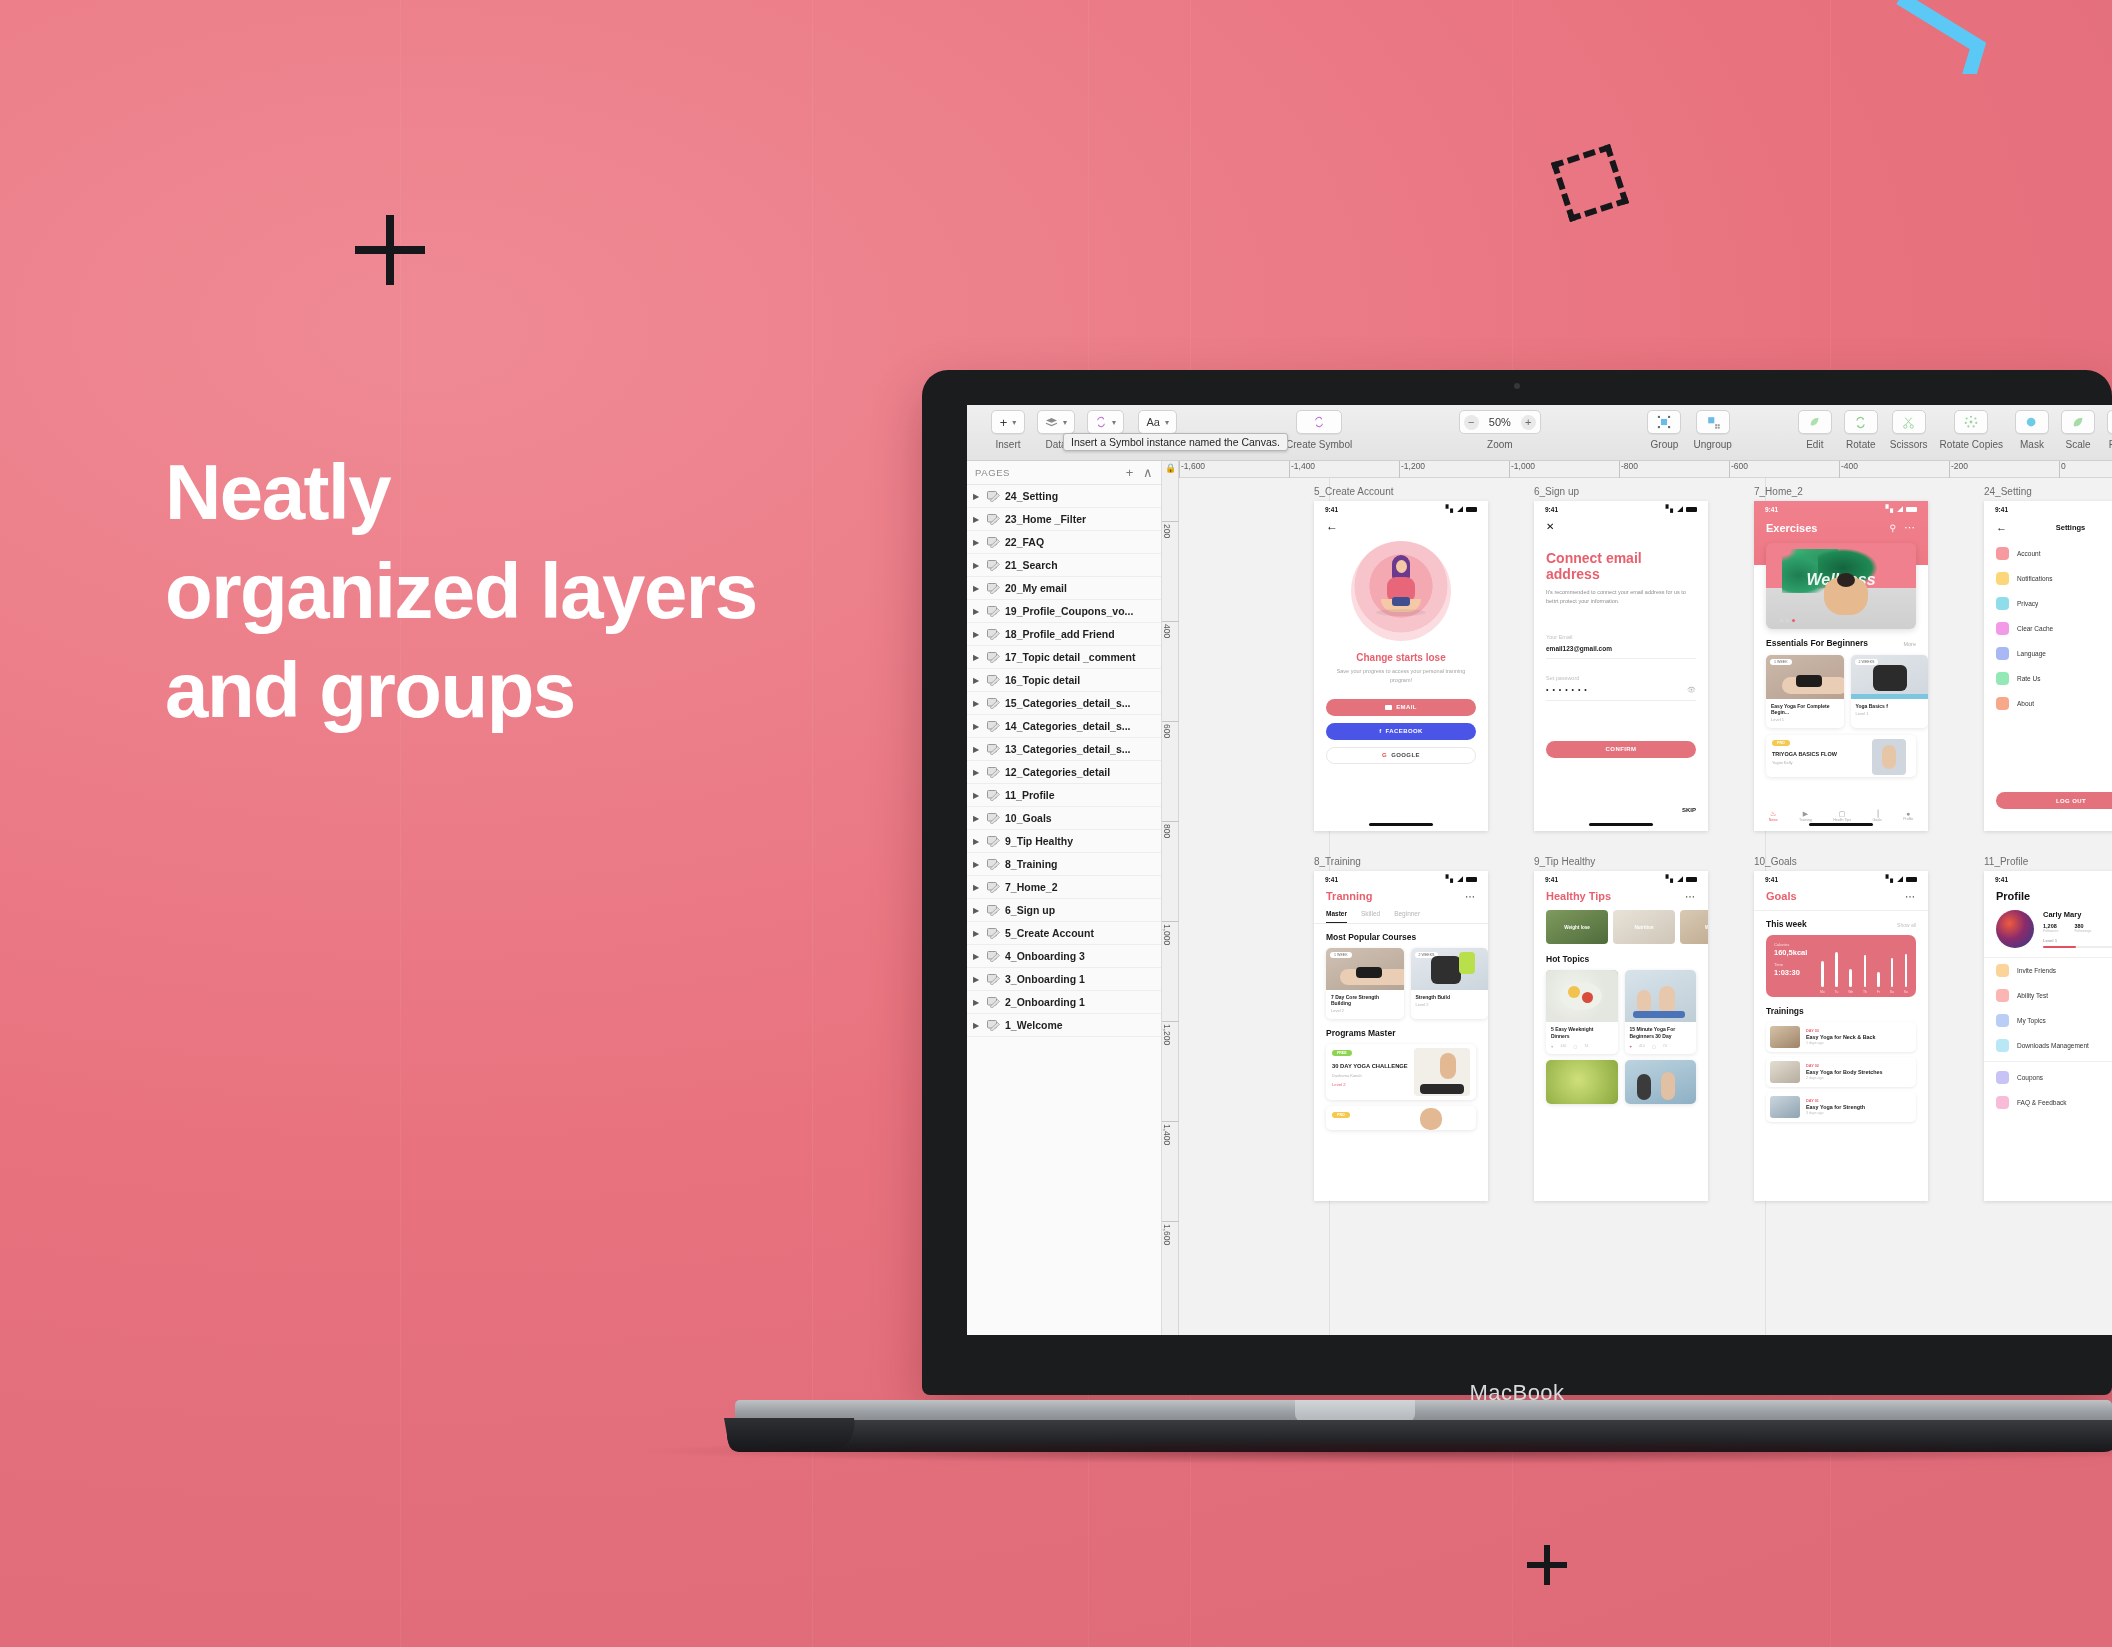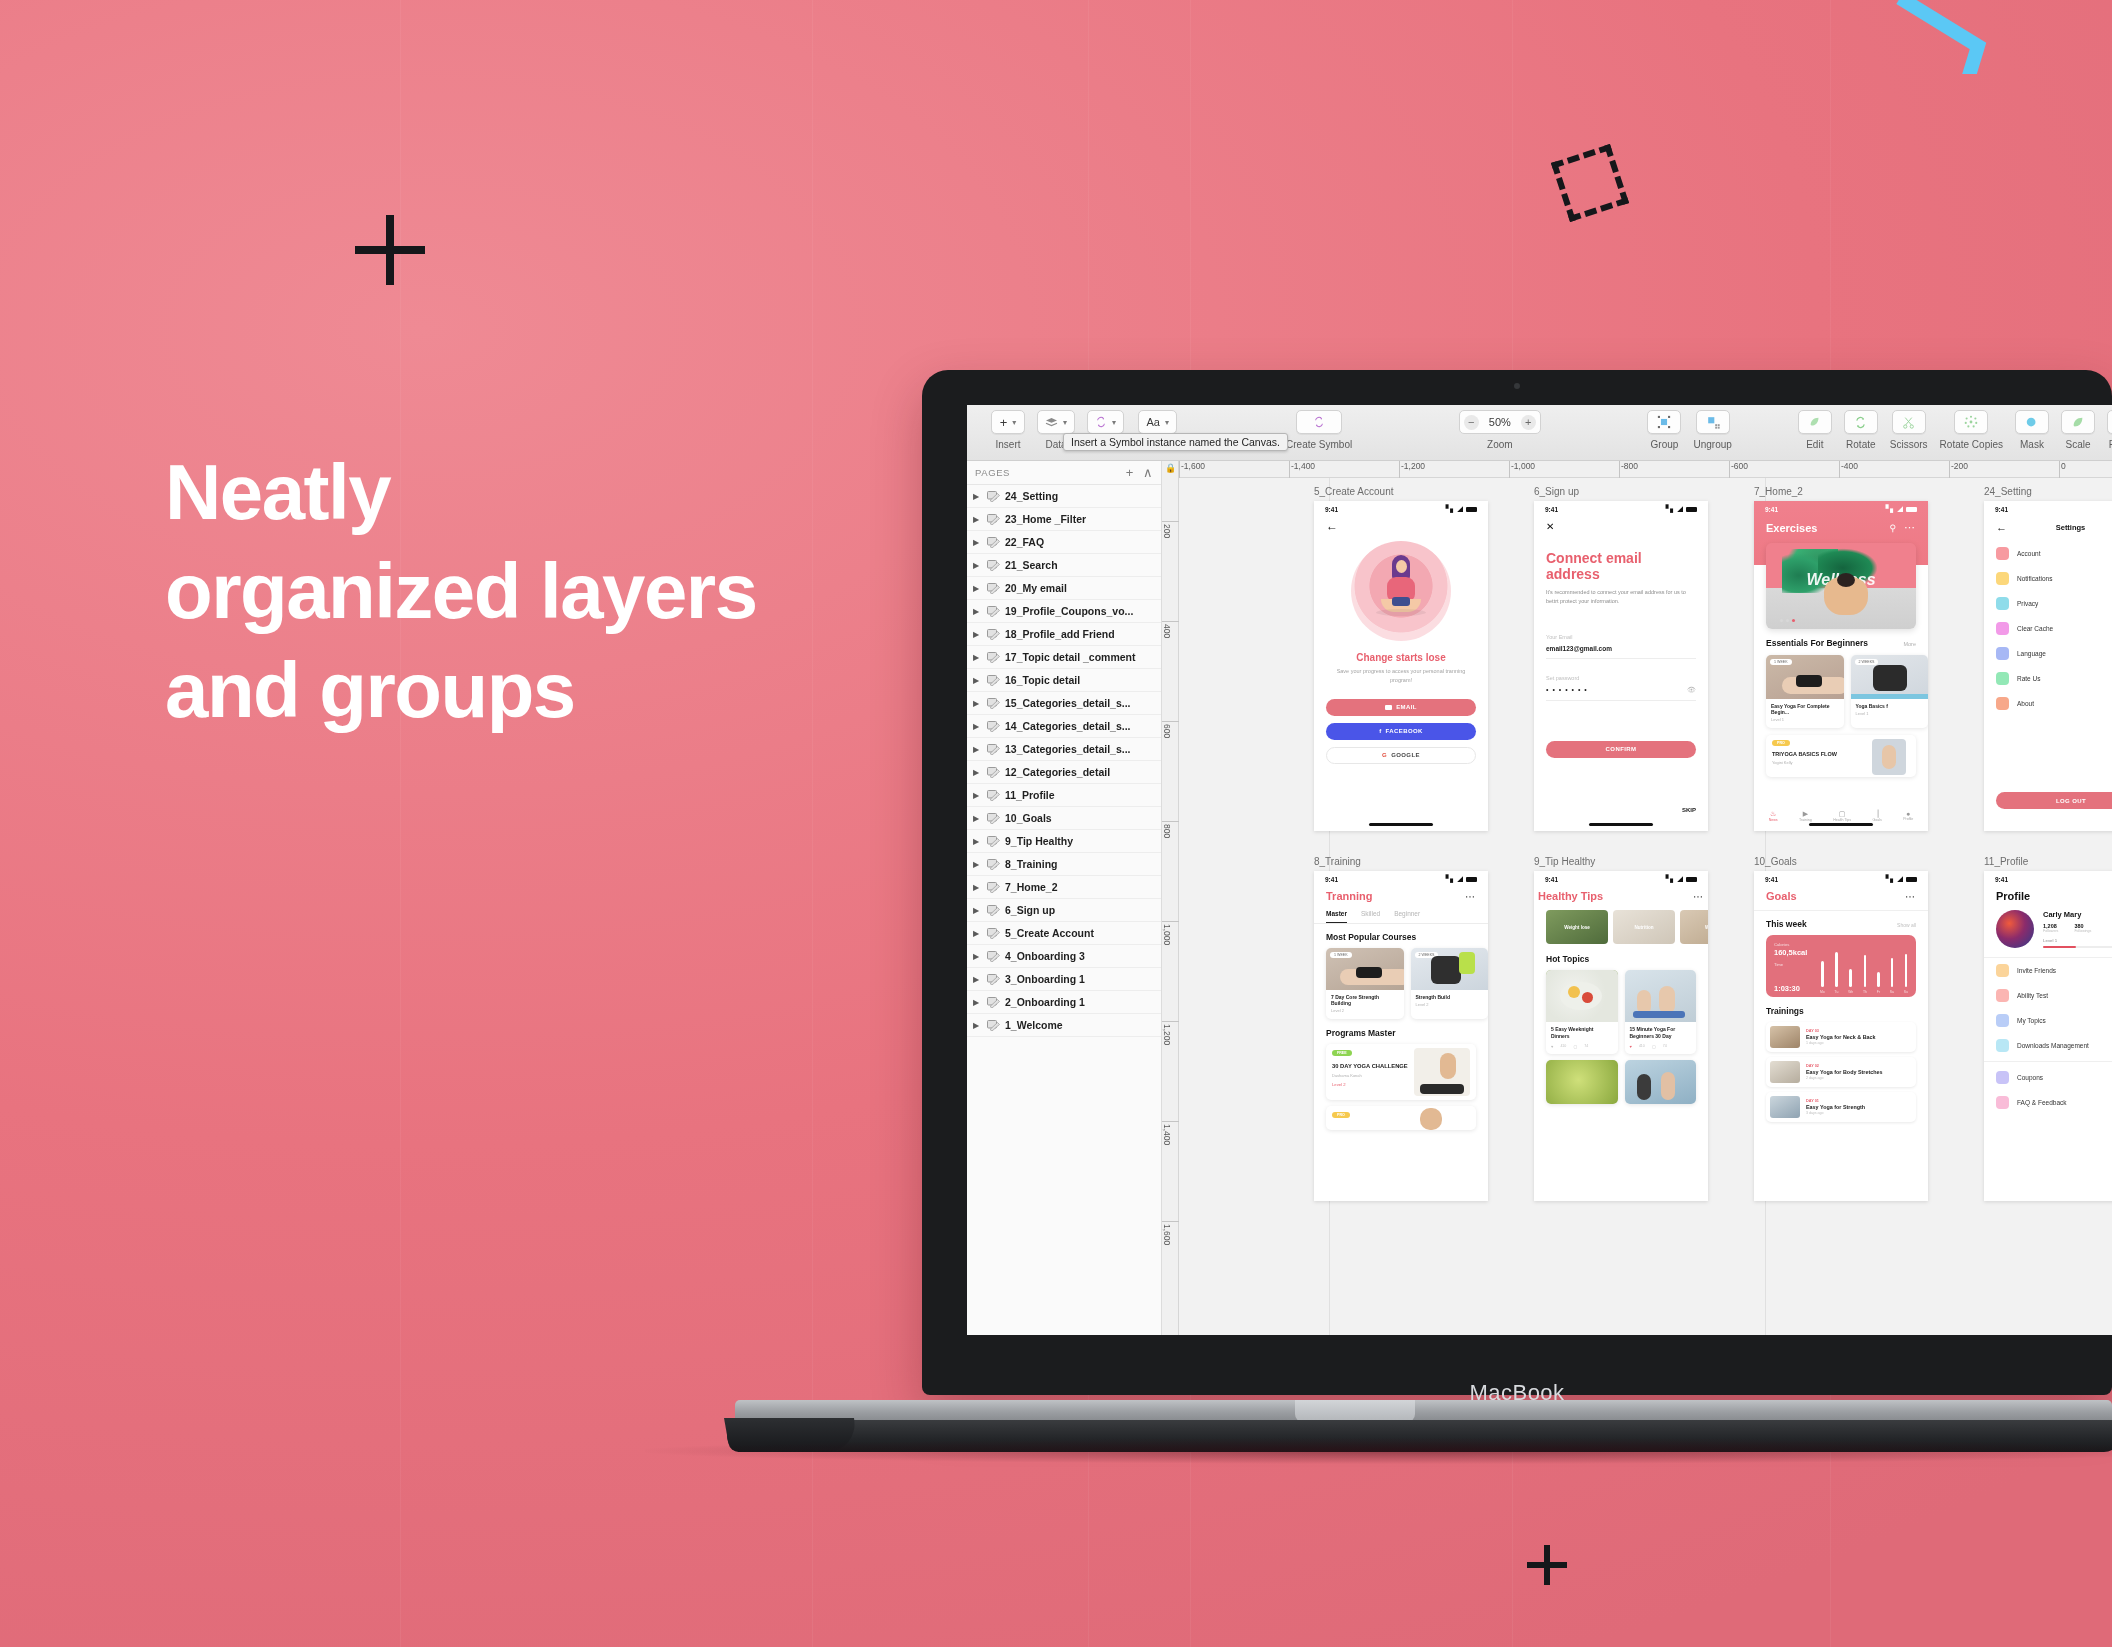--- a/index.html
+++ b/index.html
@@ -1049,21 +1049,21 @@
                 <div class="ab-frame">
                   <div class="st-bar" style="color:#111">
                     <span>9:41</span>
                     <span class="sp"></span>
                     <span class="st-ic">
                       <span class="sig">▘▖</span>
                       <span class="wifi">◢</span>
                       <span class="bat"></span>
                     </span>
                   </div>
-                  <div style="display:flex;align-items:flex-end;padding:3px 4px 0">
+                  <div style="display:flex;align-items:flex-end;padding:3px 12px 0">
                     <span class="pink" style="font-size:11px;font-weight:bold">Healthy Tips</span>
                     <span style="flex:1"></span>
                     <span style="font-size:10px;color:#222;letter-spacing:1px">⋯</span>
                   </div>
                   <div style="display:flex;gap:5px;padding:8px 0 0 12px;overflow:hidden">
                     <div style="position:relative;width:62px;height:34px;border-radius:4px;background:linear-gradient(150deg,#7f9b5e,#4f6b3b);flex:0 0 auto">
                       <span style="position:absolute;inset:0;display:flex;align-items:center;justify-content:center;color:#fff;font-size:4.6px;font-weight:bold">Weight lose</span>
                     </div>
                     <div style="position:relative;width:62px;height:34px;border-radius:4px;background:linear-gradient(150deg,#e8e2d8,#cfc6b8);flex:0 0 auto">
                       <span style="position:absolute;inset:0;display:flex;align-items:center;justify-content:center;color:#fff;font-size:4.6px;font-weight:bold">Nutrition</span>
@@ -1137,21 +1137,21 @@
                   <div style="height:1px;background:#efefef"></div>
                   <div style="display:flex;align-items:baseline;padding:8px 12px 0">
                     <span style="font-size:8.5px;font-weight:bold;color:#161616">This week</span>
                     <span style="flex:1"></span>
                     <span style="font-size:5px;color:#bfbfbf">Show all</span>
                   </div>
                   <div style="margin:6px 12px 0;height:62px;border-radius:7px;background:#e2707c;position:relative;padding:7px 8px">
                     <div style="font-size:4.2px;color:rgba(255,255,255,.75)">Calories</div>
                     <div style="font-size:7.5px;color:#fff;font-weight:bold;margin-top:1px">160,5kcal</div>
                     <div style="font-size:4.2px;color:rgba(255,255,255,.75);margin-top:5px">Time</div>
-                    <div style="font-size:7.5px;color:#fff;font-weight:bold;margin-top:17px">1:03:30</div>
+                    <div style="font-size:7.5px;color:#fff;font-weight:bold;margin-top:1px">1:03:30</div>
                     <div id="goals-chart" style="position:absolute;right:8px;top:9px;width:88px;height:50px;display:flex;align-items:flex-end;justify-content:space-between">
                         <div style="display: flex; flex-direction: column; align-items: center; justify-content: flex-end; height: 100%;">
                           <div style="width: 2.6px; background: rgb(255, 255, 255); border-radius: 1.5px; height: 25.52px;"></div>
                           <div style="font-size: 3.4px; color: rgba(255, 255, 255, 0.72); margin-top: 3px;">Mo</div>
                         </div>
                         <div style="display: flex; flex-direction: column; align-items: center; justify-content: flex-end; height: 100%;">
                           <div style="width: 2.6px; background: rgb(255, 255, 255); border-radius: 1.5px; height: 35.2px;"></div>
                           <div style="font-size: 3.4px; color: rgba(255, 255, 255, 0.72); margin-top: 3px;">Tu</div>
                         </div>
                         <div style="display: flex; flex-direction: column; align-items: center; justify-content: flex-end; height: 100%;">

